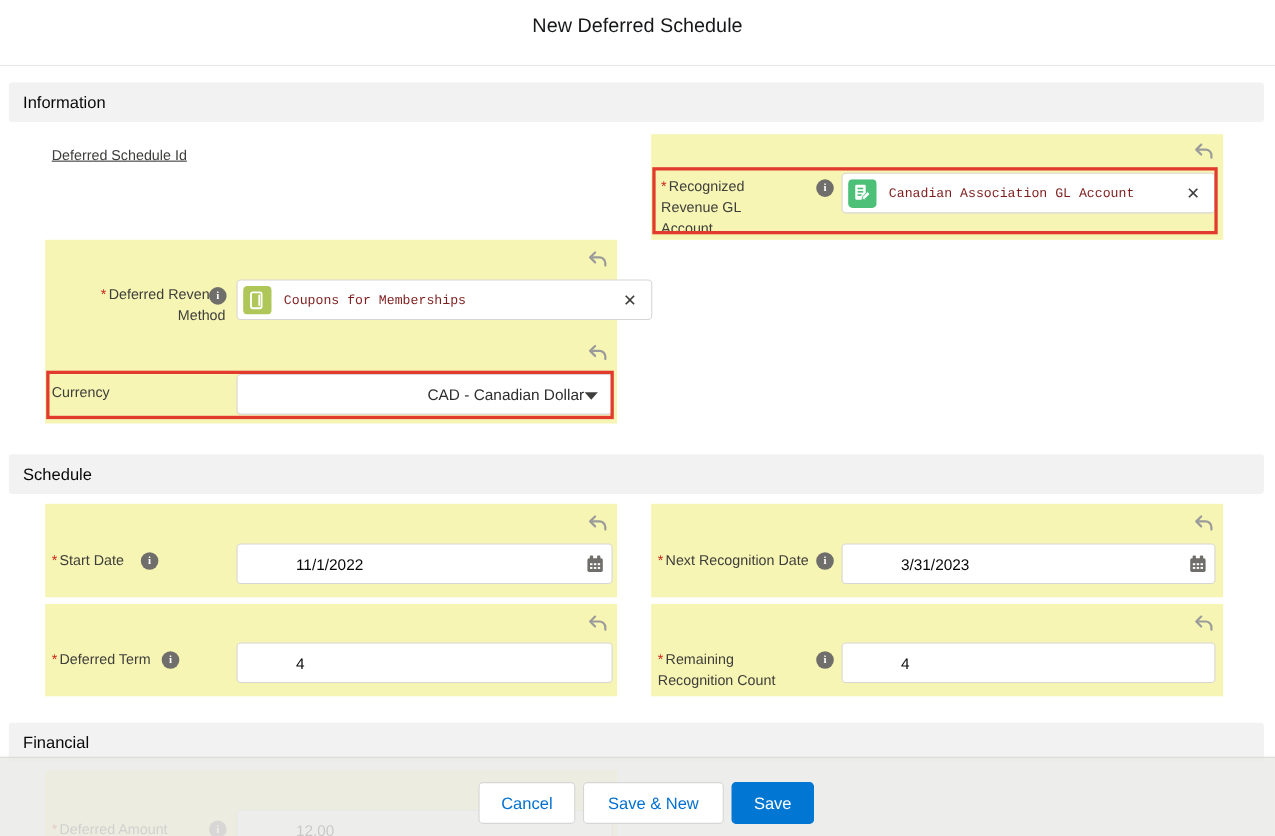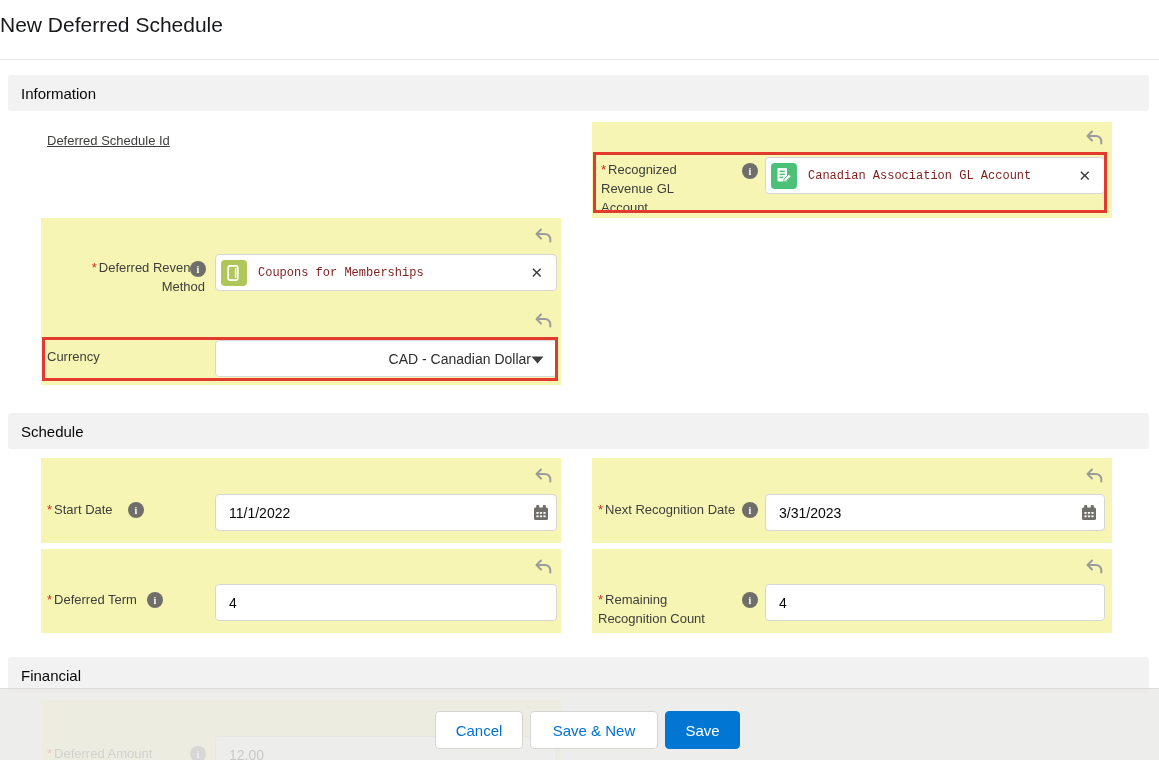--- a/index.html
+++ b/index.html
@@ -1,42 +1,42 @@
 <!DOCTYPE html>
 <html><head>
 <meta charset="utf-8">
 <style>
   html,body{margin:0;padding:0;background:#fff;}
   *{box-sizing:border-box;}
   .stage{position:relative;width:1159px;height:760px;background:#fff;overflow:hidden;
          font-family:"Liberation Sans","DejaVu Sans",sans-serif;color:#080707;}
   .abs{position:absolute;}
 
-  .modal-title{left:0;top:13px;width:100%;text-align:left;font-size:21px;color:#17181a;}
+  .modal-title{left:0;top:13px;width:100%;text-align:center;font-size:18px;color:#17181a;}
   .top-divider{left:0;top:59px;width:100%;height:1px;background:#e8e8e8;}
 
   .sec-bar{left:8px;width:1141px;height:36px;background:#f3f2f2;border-radius:3px;
            display:flex;align-items:center;padding-left:13px;font-size:15px;color:#080707;}
 
   .ygroup{background:#f6f5b3;}
   .lbl{font-size:13px;color:#3e3e3c;line-height:19px;}
   .req{color:#cf2a23;margin-right:2px;}
 
   .info{width:16px;height:16px;border-radius:50%;background:#706e6b;color:#fff;
         font-size:10px;font-weight:bold;display:flex;align-items:center;justify-content:center;
         font-family:"Liberation Serif",serif;cursor:pointer;}
 
   .undo{width:20px;height:20px;cursor:pointer;}
 
   .redbox{border:3px solid #e23b2e;pointer-events:none;}
 
   .inbox{background:#fff;border:1px solid #d8d6d4;border-radius:4px;display:flex;
          align-items:center;font-size:14px;color:#080707;}
   .inbox input{flex:1;border:none;outline:none;background:transparent;font:inherit;
-               color:inherit;padding:0 10px 0 13px;min-width:0;height:100%;}
+               color:inherit;padding:0 10px 0 13px;min-width:0;height:100%;margin-left:40px;}
   .side-btn{flex:none;display:flex;align-items:center;justify-content:center;
             width:30px;height:100%;cursor:pointer;}
 
   .pill{padding:0 10px 0 5px;gap:11px;cursor:pointer;}
   .pill .txt{flex:1;font-size:12px;color:#7f1d1d;font-family:Liberation Mono, monospace;}
   .clear-x{flex:none;color:#3e3e3c;font-size:15px;cursor:pointer;padding:0 3px;}
   .icon-sq{flex:none;width:26px;height:26px;}
 
   .select{padding:0 12px 0 13px;cursor:pointer;text-align:right;}
   .select .txt{flex:1;font-size:14px;color:#2e2e2e;}
@@ -93,21 +93,21 @@
   <span class="abs undo" style="left:533px;top:226px;"><svg viewBox="0 0 20 20" width="20" height="20" fill="none" stroke="#9b9b9b" stroke-width="2" stroke-linecap="round" stroke-linejoin="round">
         <path d="M8 3.5 L3.5 8 L8 12.5"></path>
         <path d="M4.2 8 H12 a5.3 5.3 0 0 1 5.3 5.3 V15.4"></path>
       </svg></span>
   <div class="abs lbl" style="left:47px;top:258px;width:158px;text-align:right;">
     <span class="req">*</span><span>Deferred Revenue Method</span>
   </div>
   <span class="abs info" style="left:190px;top:261px;">
       <span>i</span>
     </span>
-  <div class="abs inbox pill" style="left:215px;top:254px;width:342px;height:37px;">
+  <div class="abs inbox pill" style="left:215px;top:254px;width:378px;height:37px;">
     <span class="icon-sq"><svg viewBox="0 0 26 26" width="26" height="26">
           <rect width="26" height="26" rx="4" fill="#aec758"></rect>
           <rect x="7.2" y="5.8" width="9.6" height="14.4" rx="1.6" fill="none" stroke="#fff" stroke-width="1.7"></rect>
           <line x1="14.6" y1="8" x2="14.6" y2="18" stroke="#fff" stroke-width="1.5"></line>
         </svg></span>
     <span class="txt">Coupons for Memberships</span>
     <span class="clear-x">✕</span>
   </div>
 
   <span class="abs undo" style="left:533px;top:311px;"><svg viewBox="0 0 20 20" width="20" height="20" fill="none" stroke="#9b9b9b" stroke-width="2" stroke-linecap="round" stroke-linejoin="round">

